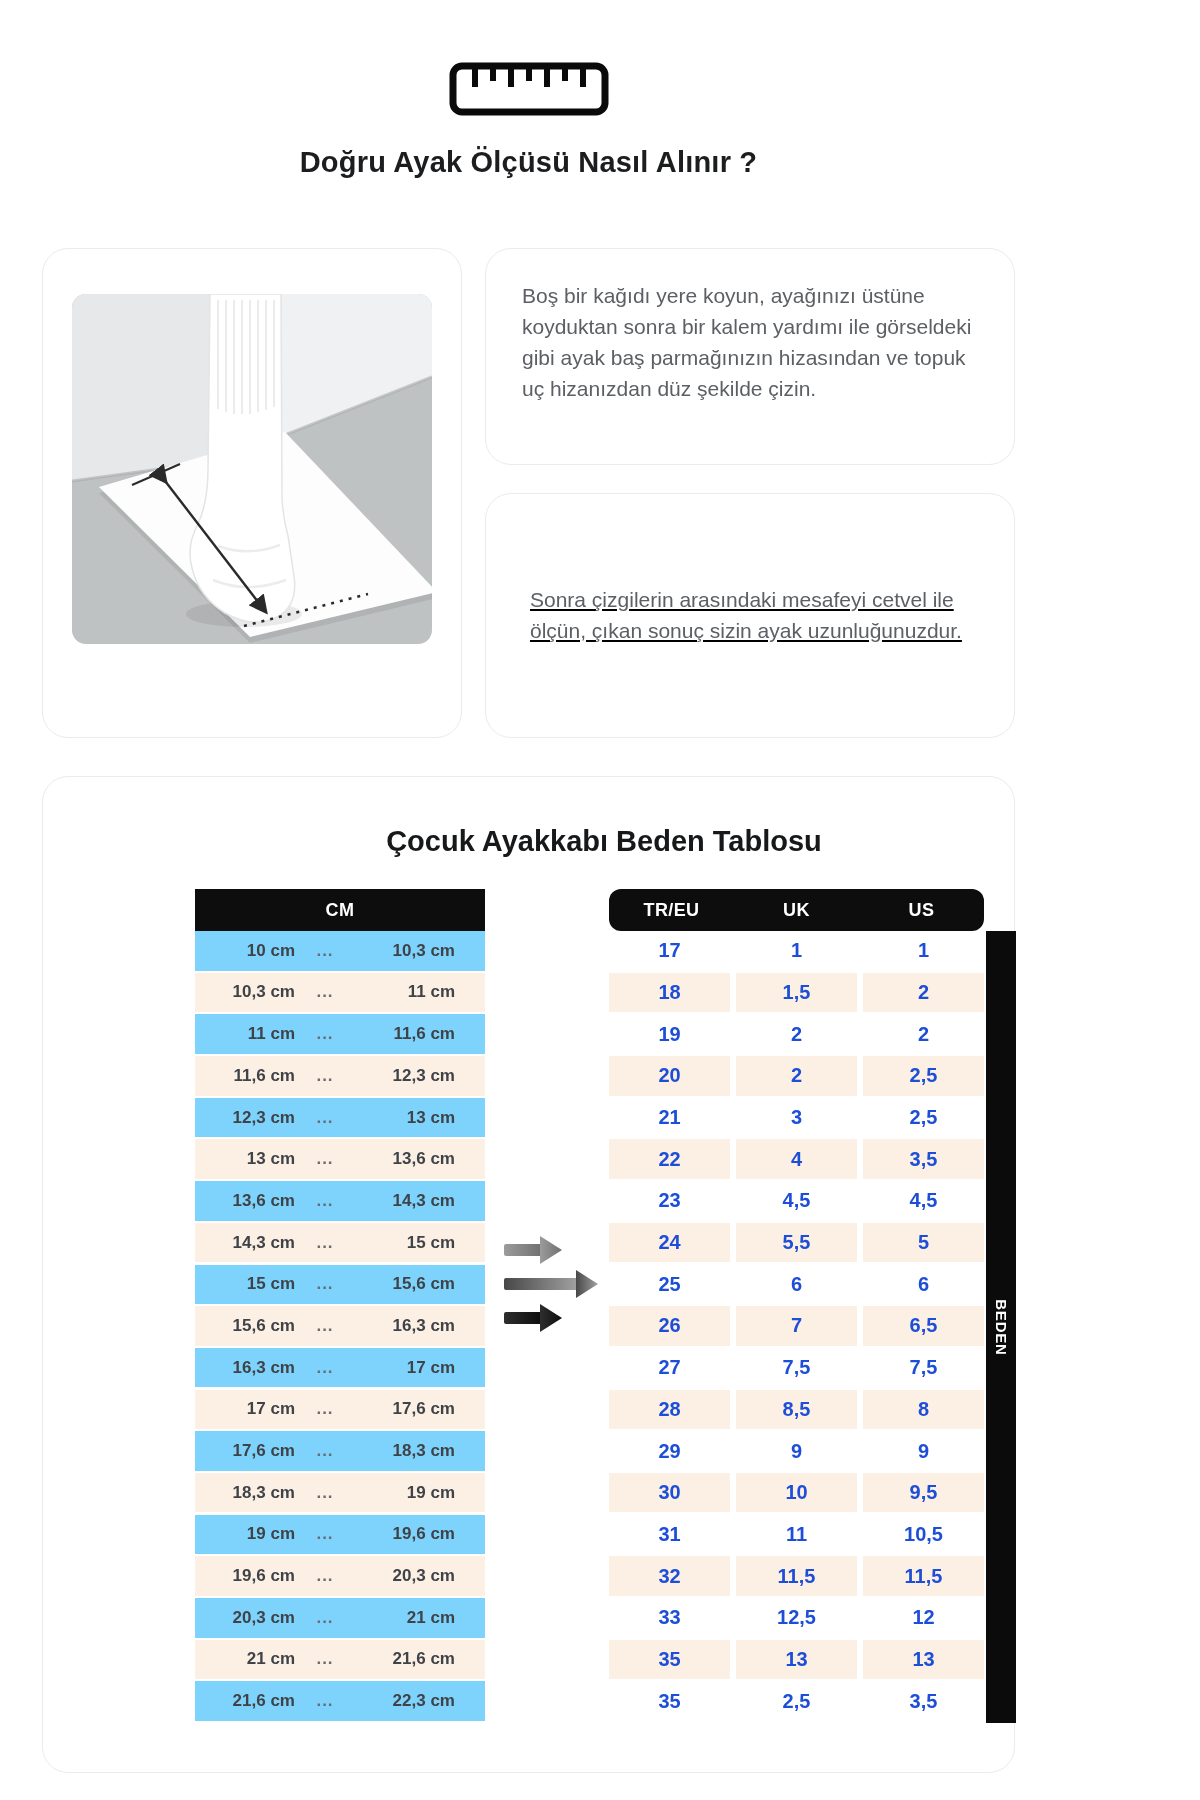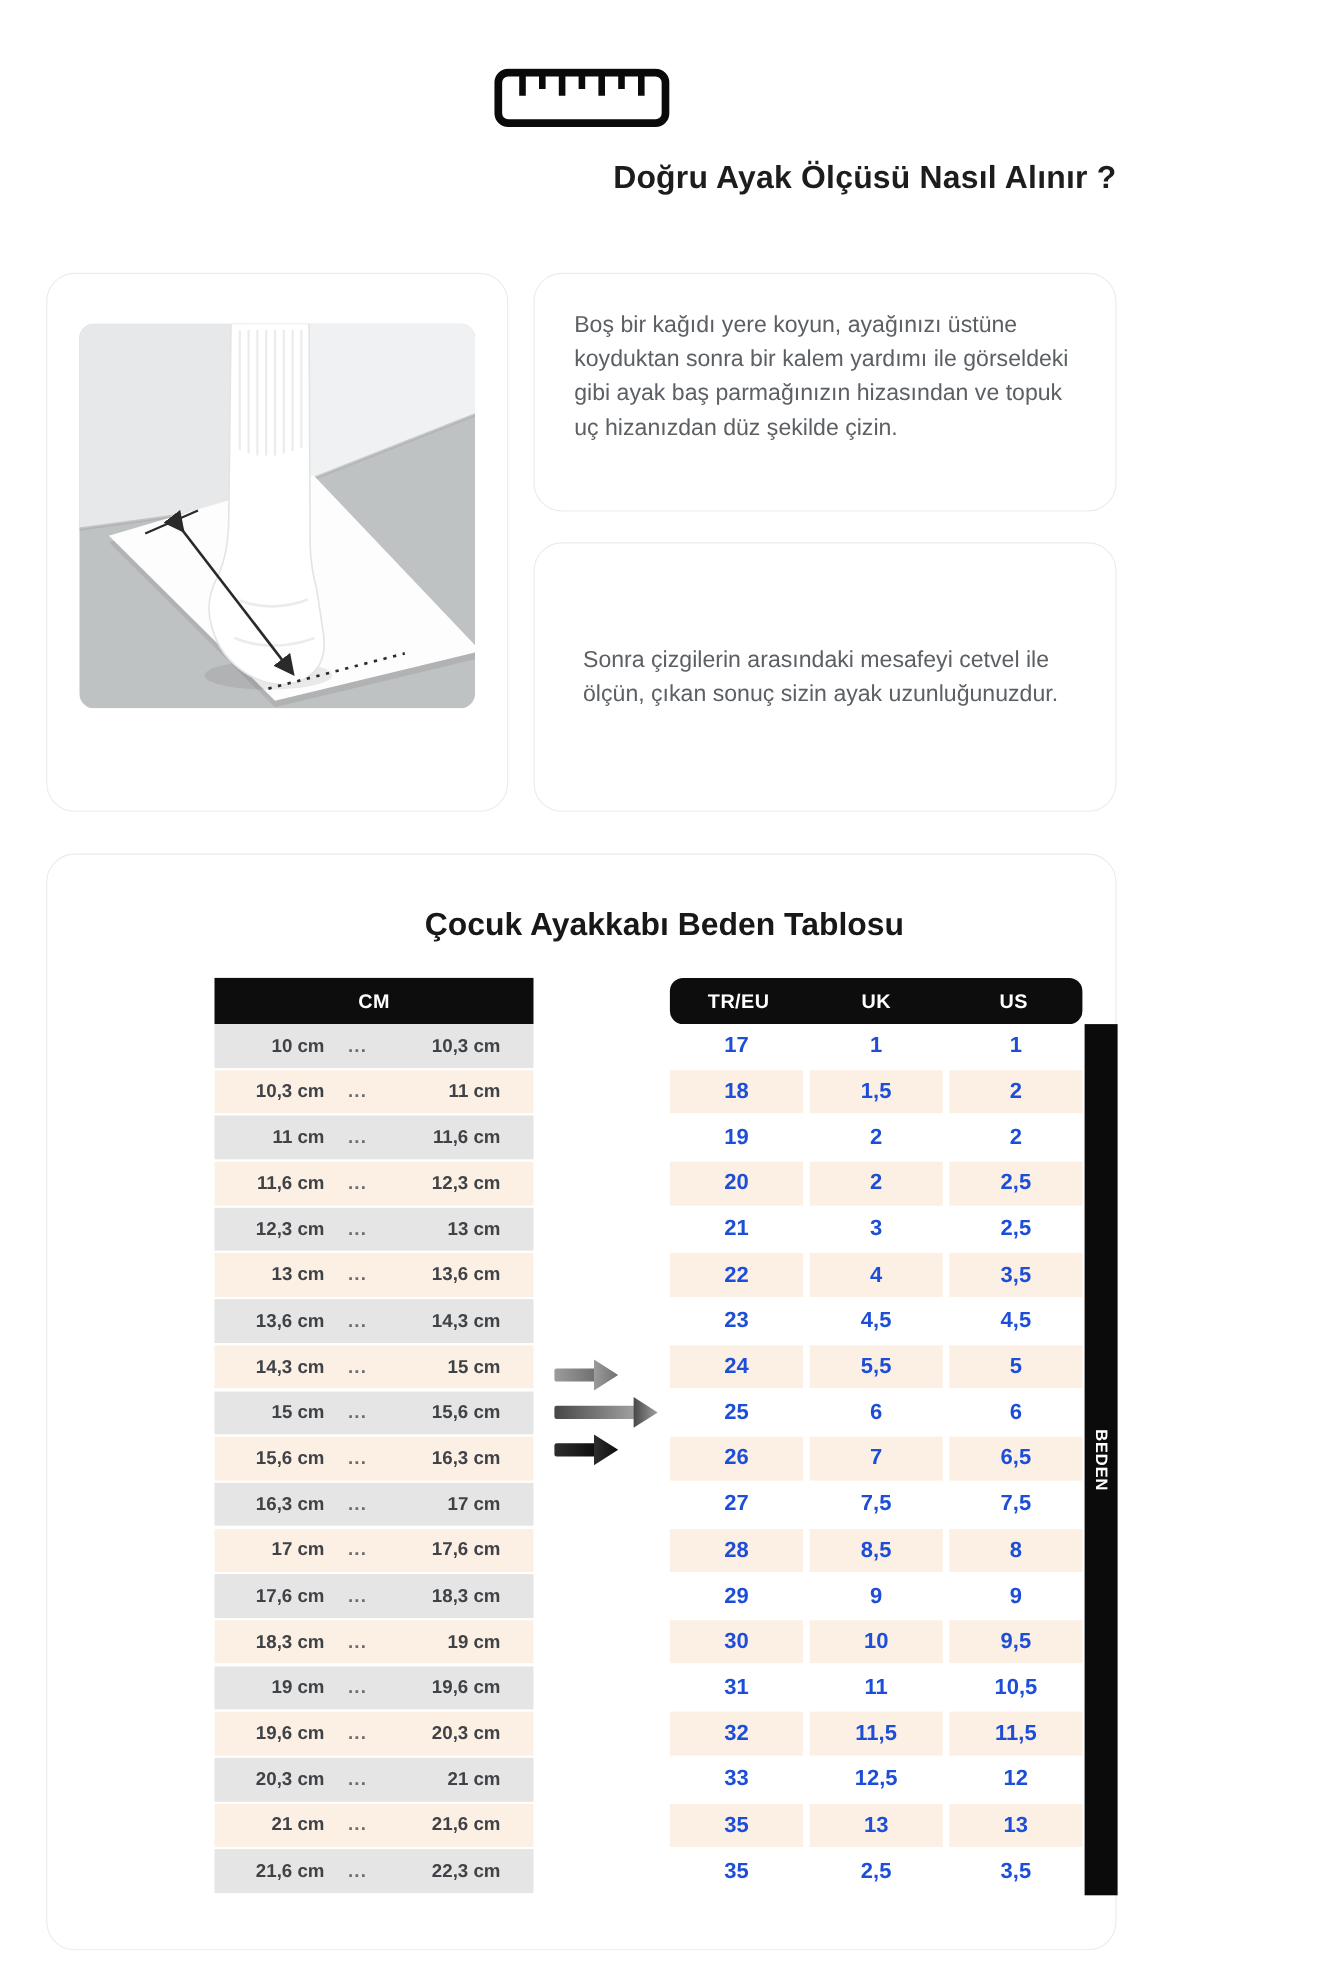--- a/index.html
+++ b/index.html
@@ -11,39 +11,38 @@
   }
   .container { margin-left:42px; width:973px; }
 
   
   .page-header { padding-top:62px; text-align:center; }
   .ruler-wrap { display:flex; justify-content:center; }
   .page-title {
     margin-top:30px;
     font-size:29px; font-weight:bold; color:#1c1d1f;
     letter-spacing:0.2px;
-    text-align:right;
   }
 
   
   .top-section { display:flex; gap:23px; margin-top:69px; }
   .card {
     background:#fff;
     border:1px solid #e9ebee;
     border-radius:26px;
   }
   .photo-card {
     width:420px; height:490px;
     display:flex; justify-content:center;
     padding-top:45px;
   }
   .photo-frame { width:360px; height:350px; border-radius:14px; overflow:hidden; }
   .right-col { display:flex; flex-direction:column; gap:28px; width:530px; }
   .info-card-1 { height:217px; padding:32px 36px 0 36px; }
-  .info-card-2 { height:245px; display:flex; align-items:center; padding:0 44px; }
+  .info-card-2 { height:245px; display:flex; align-items:center; padding:0 44px;text-decoration:underline; }
   .info-text { font-size:21px; line-height:1.47; color:#5c6064; }
 
   
   .chart-card { margin-top:38px; height:997px; position:relative; }
   .chart-title {
     position:absolute; top:48px; left:149px; width:824px;
     text-align:center; font-size:29px; font-weight:bold; color:#17181a;
   }
 
   .thead {
@@ -55,21 +54,21 @@
   .size-thead div { display:flex; align-items:center; justify-content:center; }
 
   .cm-table  { position:absolute; left:152px; top:112px; width:290px; }
   .size-table{ position:absolute; left:566px; top:112px; width:375px; }
 
   .cm-row {
     height:39.5px; margin-bottom:2.2px;
     display:grid; grid-template-columns:100px 60px 1fr;
     align-items:center; padding-right:30px;
     font-size:17px; font-weight:bold; color:#3f4348;
-    background:#e5e5e5;
+    background:#7dd3fc;
   }
   .cm-row:nth-child(even) { background:#fcefe3; }
   .cm-row .c-from { text-align:right; }
   .cm-row .c-sep  { text-align:center; color:#6a6d70; letter-spacing:1px; }
   .cm-row .c-to   { text-align:right; }
 
   .size-row {
     height:39.5px; margin-bottom:2.2px;
     display:grid; grid-template-columns:1fr 1fr 1fr; column-gap:6px;
   }

